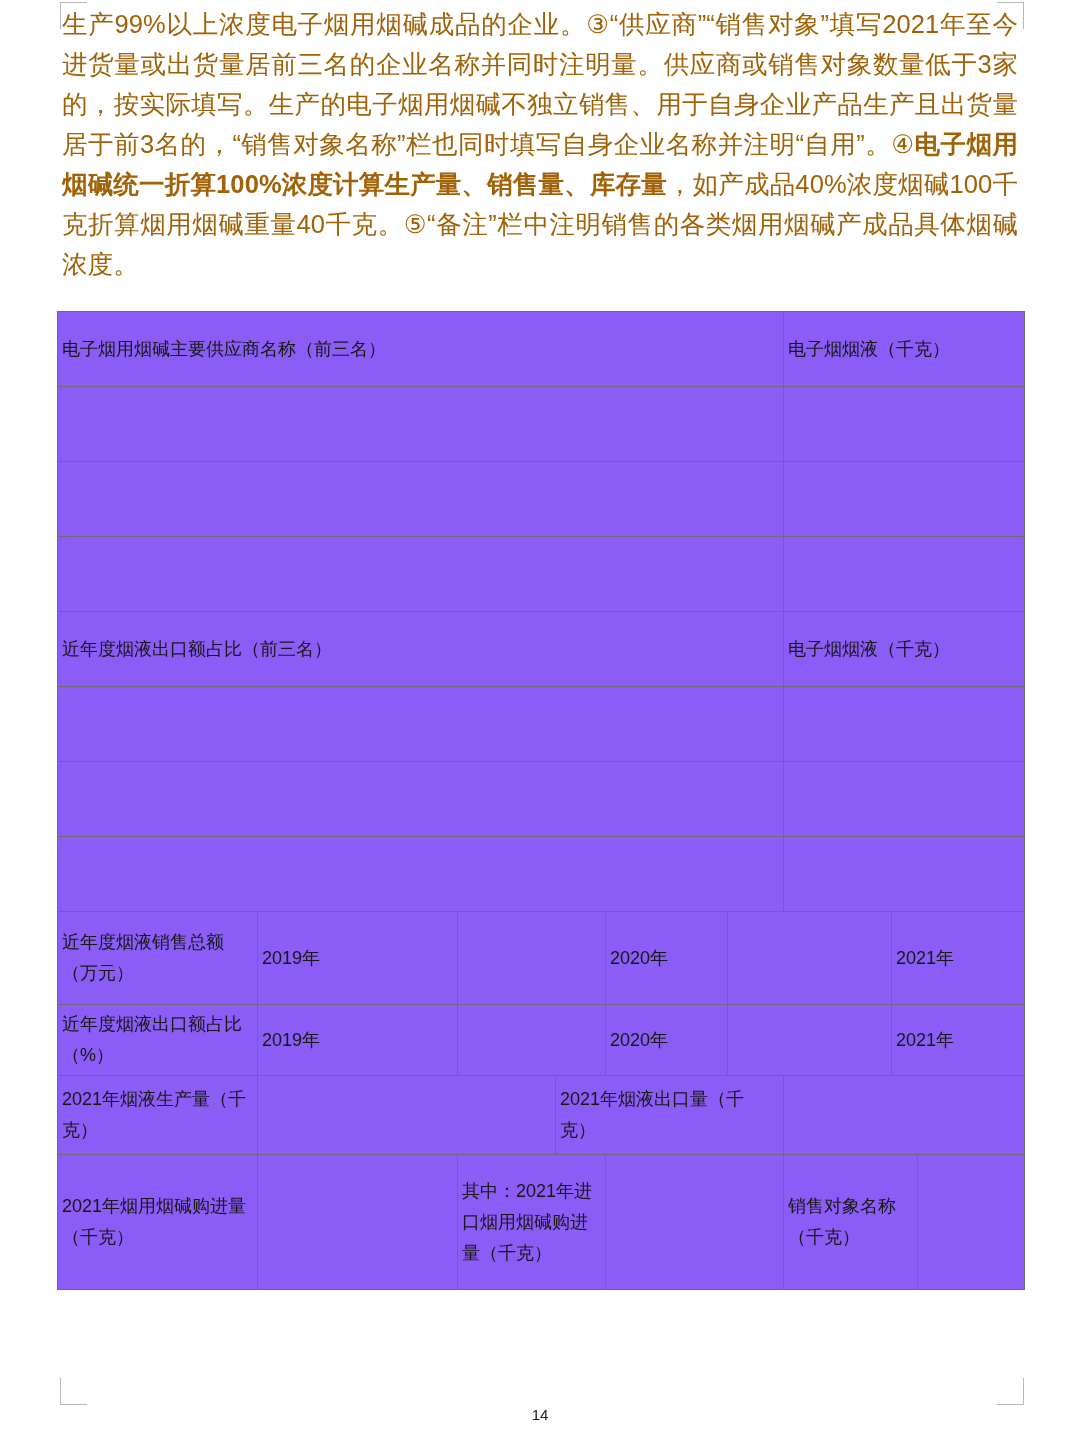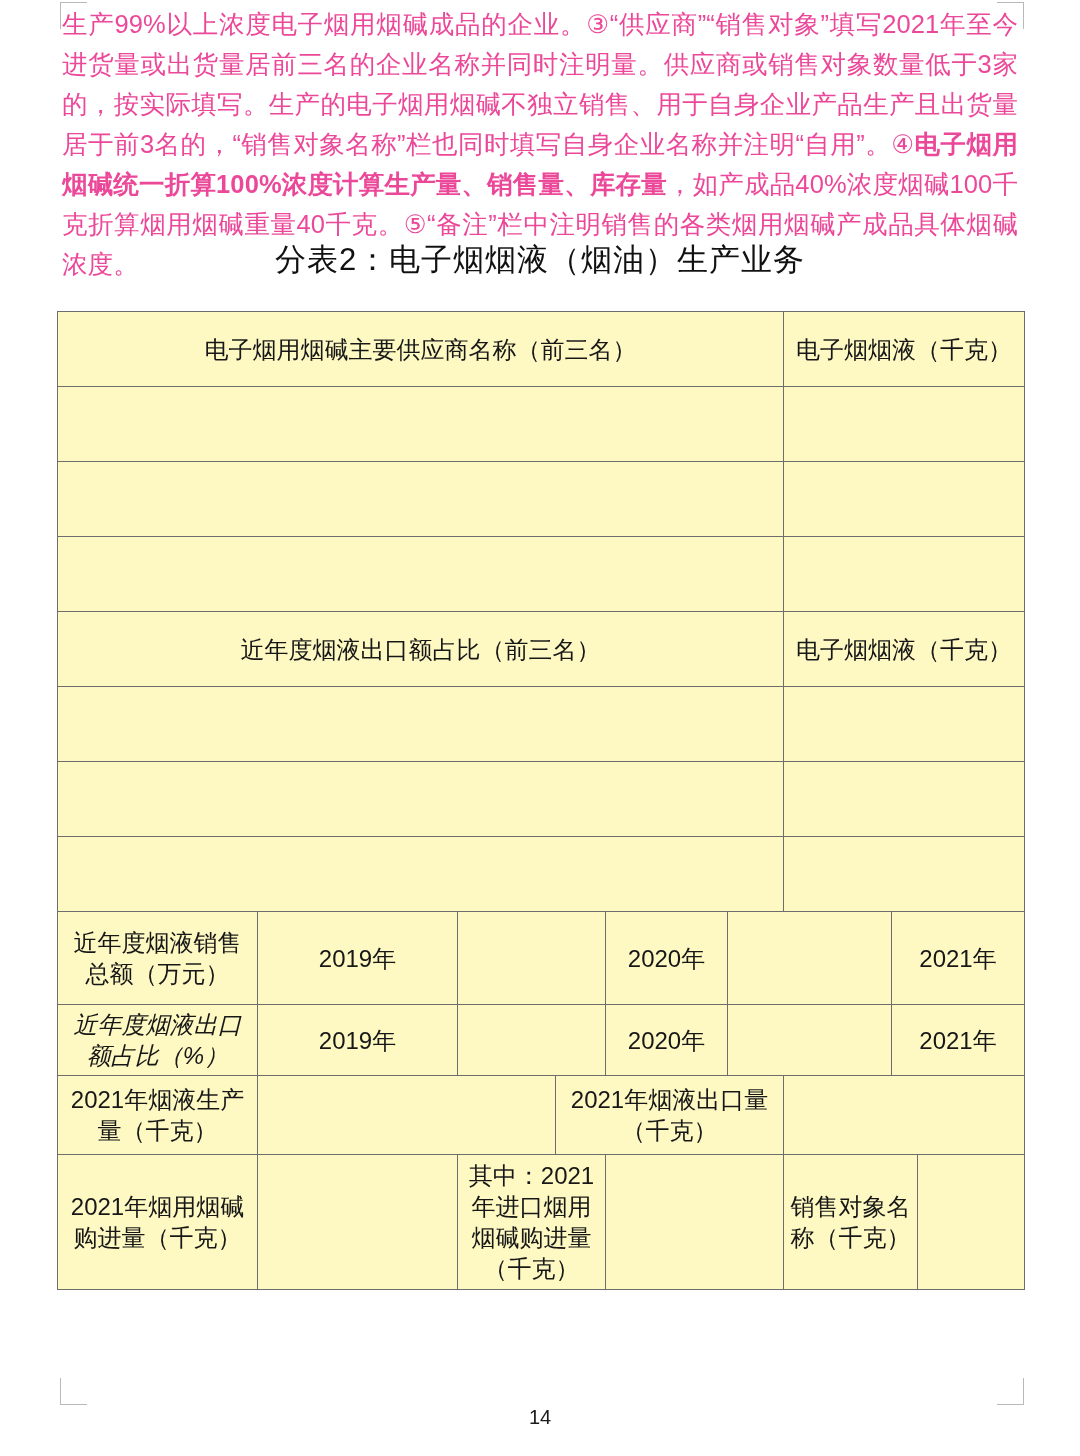--- a/index.html
+++ b/index.html
@@ -27,21 +27,21 @@
   .body-text {
     position: absolute;
     left: 62px;
     top: 4px;
     width: 956px;
     font-size: 25.5px;
     line-height: 40px;
     text-align: justify;
     text-justify: inter-ideograph;
     letter-spacing: 0.1px;
-    color: #ec4899;
+    color: #a16207;
   }
   .body-text b { font-weight: 700; }
 
   
   .table-title {
     position: absolute;
     left: 0;
     top: 240px;
     width: 1080px;
     text-align: center;
@@ -56,46 +56,46 @@
     position: absolute;
     left: 57px;
     top: 311px;
     width: 967px;
     border-collapse: collapse;
     table-layout: fixed;
   }
   table.form td {
     border: 1.4px solid #6d6d6d;
     padding: 2px 4px;
-    text-align: center;
+    text-align: left;
     vertical-align: middle;
-    font-size: 24px;
+    font-size: 18px;
     line-height: 31px;
     color: #171717;
-    background: #fef9c3;
+    background: #8b5cf6;
   }
   td.h-big   { height: 70px; font-size: 24px; }
   td.blank   { height: 70px; }
   td.lbl     { font-size: 22.5px; line-height: 30px; }
   td.lbl-sm  { font-size: 21px;  line-height: 29px; }
   td.year    { font-size: 22px; }
   td.tall    { height: 74px; }
   td.tall2   { height: 88px; }
-  td.tall3   { height: 66px; font-style: italic; }
+  td.tall3   { height: 66px; }
   td.nic     { height: 130px; }
   td.remark  { height: 72px; }
 
   
   .page-number {
     position: absolute;
     left: 0;
     top: 1406px;
     width: 1080px;
     text-align: center;
-    font-size: 20px;
+    font-size: 15px;
     color: #1b1b1b;
   }
 
   
   .crop {
     position: absolute;
     width: 26px;
     height: 26px;
     border-color: #b9b9b9;
     border-style: solid;
@@ -110,21 +110,20 @@
 
 <div class="page">
 
   <div class="crop tl"></div>
   <div class="crop tr"></div>
   <div class="crop bl"></div>
   <div class="crop br"></div>
 
   <div class="body-text" id="body-paragraph"><span>生产99%以上浓度电子烟用烟碱成品的企业。③“供应商”“销售对象”填写2021年至今进货量或出货量居前三名的企业名称并同时注明量。供应商或销售对象数量低于3家的，按实际填写。生产的电子烟用烟碱不独立销售、用于自身企业产品生产且出货量居于前3名的，“销售对象名称”栏也同时填写自身企业名称并注明“自用”。④</span><b>电子烟用烟碱统一折算100%浓度计算生产量、销售量、库存量</b><span>，如产成品40%浓度烟碱100千克折算烟用烟碱重量40千克。⑤“备注”栏中注明销售的各类烟用烟碱产成品具体烟碱浓度。</span></div>
 
-  <div class="table-title">分表2：电子烟烟液（烟油）生产业务</div>
 
   <table class="form">
     <colgroup>
       <col style="width:200px">
       <col style="width:86px">
       <col style="width:114px">
       <col style="width:98px">
       <col style="width:50px">
       <col style="width:122px">
       <col style="width:56px">

